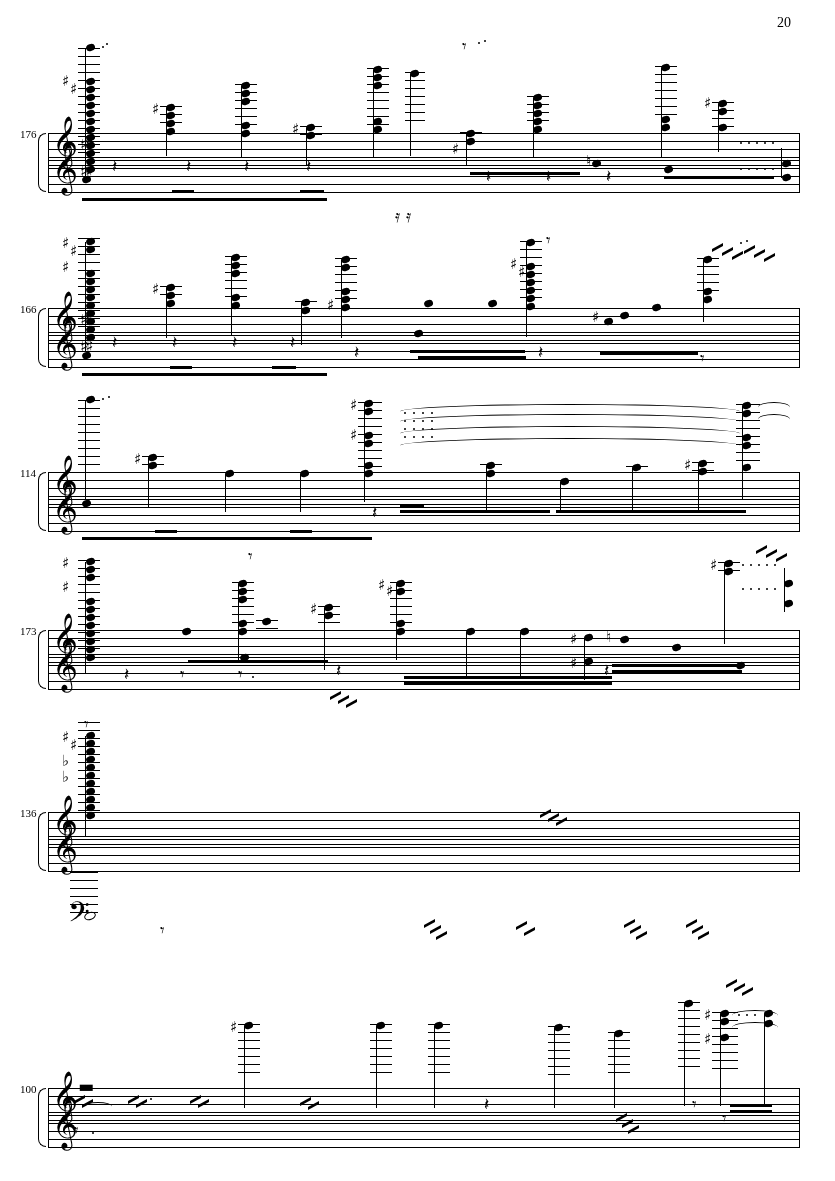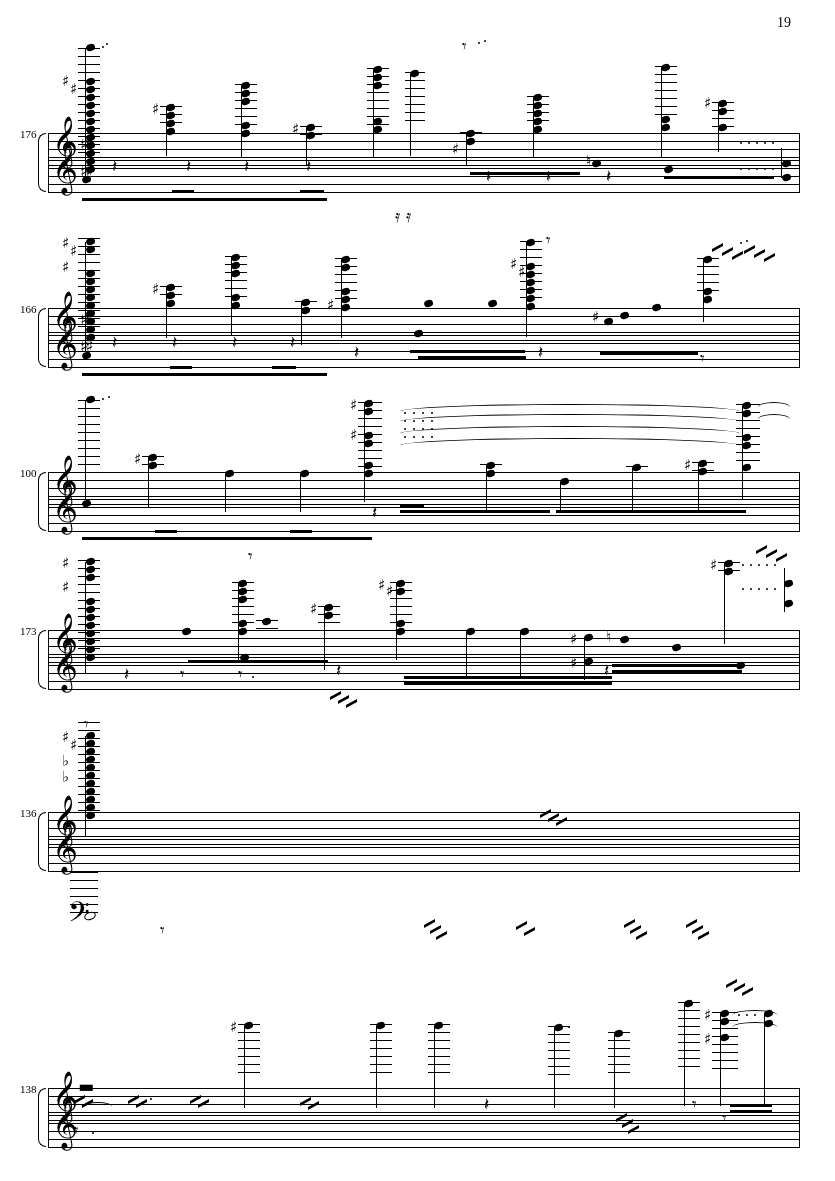--- a/index.html
+++ b/index.html
@@ -164,21 +164,21 @@
     font-family: "DejaVu Sans", sans-serif;
     font-size: 34px;
     line-height: 1;
   }
 </style>
 </head>
 <body>
 
 <div class="page">
 
-  <div class="page-number">19</div>
+  <div class="page-number">20</div>
 
   <div class="system" style="top:0px;height:230px;">
     <div class="measure-number" style="left:20px;top:128px;">176</div>
 
     <div class="staff" style="left:48px;top:133px;width:752px;">
       <div class="ln"></div>
         <div class="ln"></div>
         <div class="ln"></div>
         <div class="ln"></div>
         <div class="ln"></div>
@@ -542,21 +542,21 @@
     <div class="nh" style="left:424px;top:300px;"></div>
     <div class="nh" style="left:488px;top:300px;"></div>
     <div class="nh" style="left:604px;top:318px;"></div>
     <div class="nh" style="left:620px;top:312px;"></div>
     <div class="nh" style="left:652px;top:304px;"></div>
     <div class="acc" style="left:592px;top:310px;">♯</div>
     <div class="rest" style="left:546px;top:232px;">𝄾</div>
   </div>
 
   <div class="system" style="top:0px;height:160px;">
-    <div class="measure-number" style="left:20px;top:467px;">100</div>
+    <div class="measure-number" style="left:20px;top:467px;">114</div>
 
     <div class="staff" style="left:48px;top:472px;width:752px;">
       <div class="ln"></div>
         <div class="ln"></div>
         <div class="ln"></div>
         <div class="ln"></div>
         <div class="ln"></div>
     </div>
     <div class="staff" style="left:48px;top:499px;width:752px;">
       <div class="ln"></div>
@@ -946,21 +946,21 @@
       <div class="trem" style="left:636px;top:934px;"></div>
     </div>
     <div>
       <div class="trem" style="left:686px;top:922px;"></div>
       <div class="trem" style="left:692px;top:928px;"></div>
       <div class="trem" style="left:698px;top:934px;"></div>
     </div>
   </div>
 
   <div class="system" style="top:0px;height:200px;">
-    <div class="measure-number" style="left:20px;top:1083px;">138</div>
+    <div class="measure-number" style="left:20px;top:1083px;">100</div>
 
     <div class="staff" style="left:48px;top:1088px;width:752px;">
       <div class="ln"></div>
         <div class="ln"></div>
         <div class="ln"></div>
         <div class="ln"></div>
         <div class="ln"></div>
     </div>
     <div class="staff" style="left:48px;top:1115px;width:752px;">
       <div class="ln"></div>

